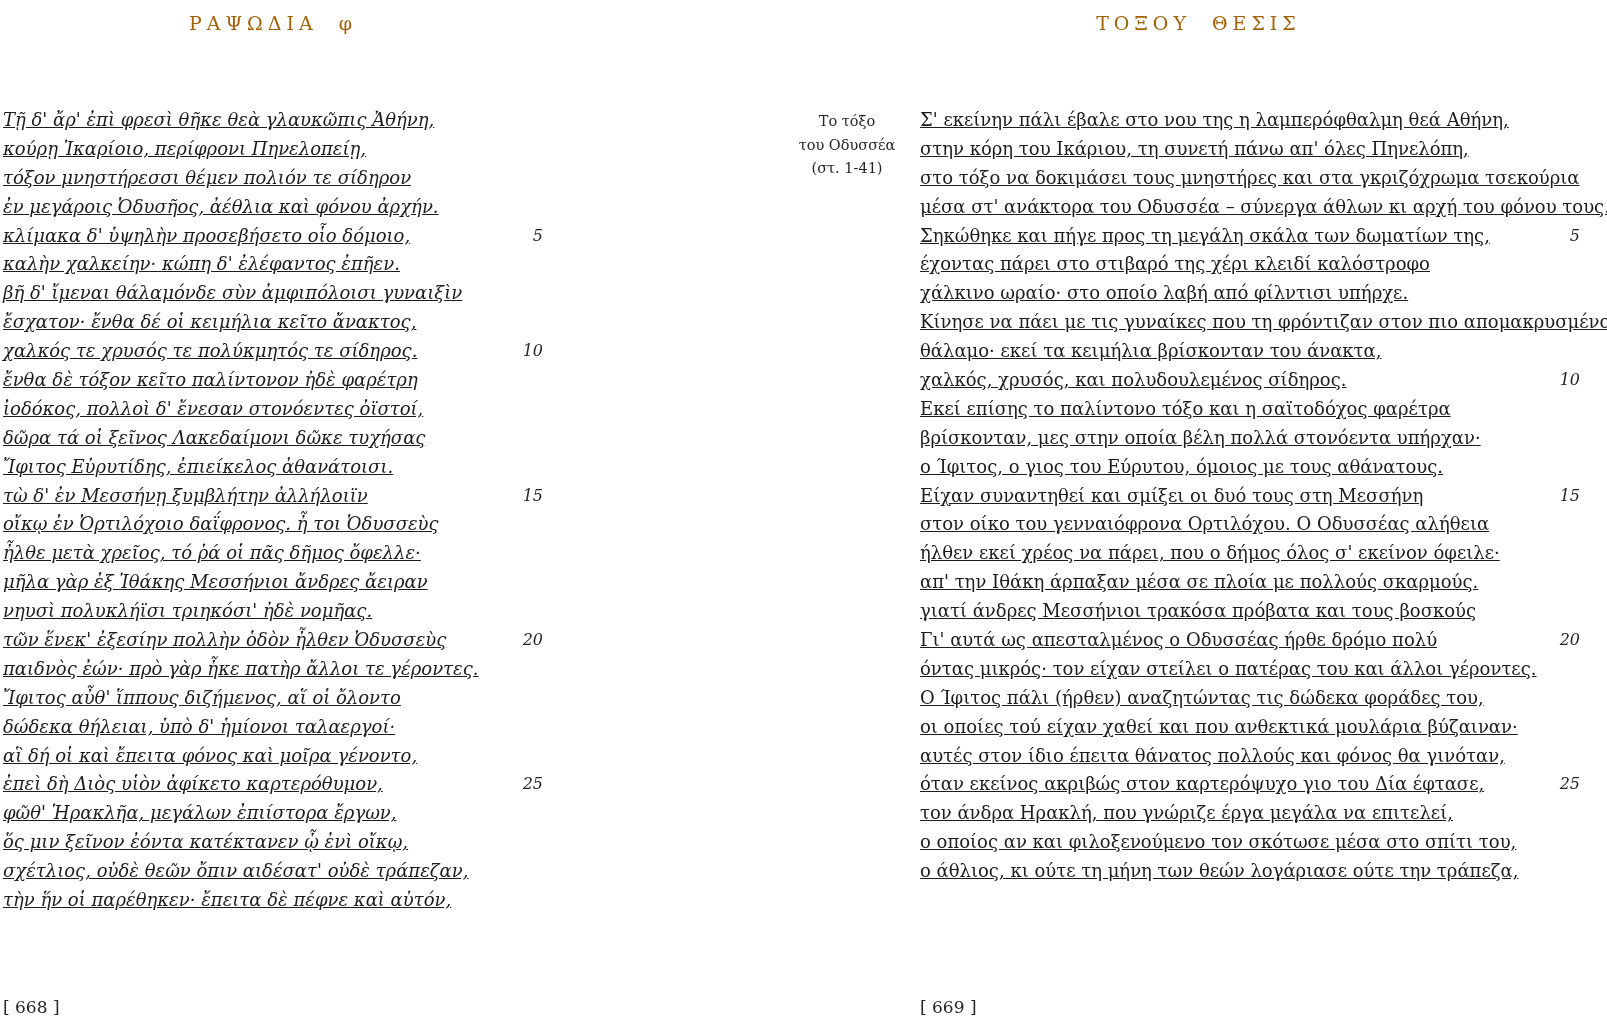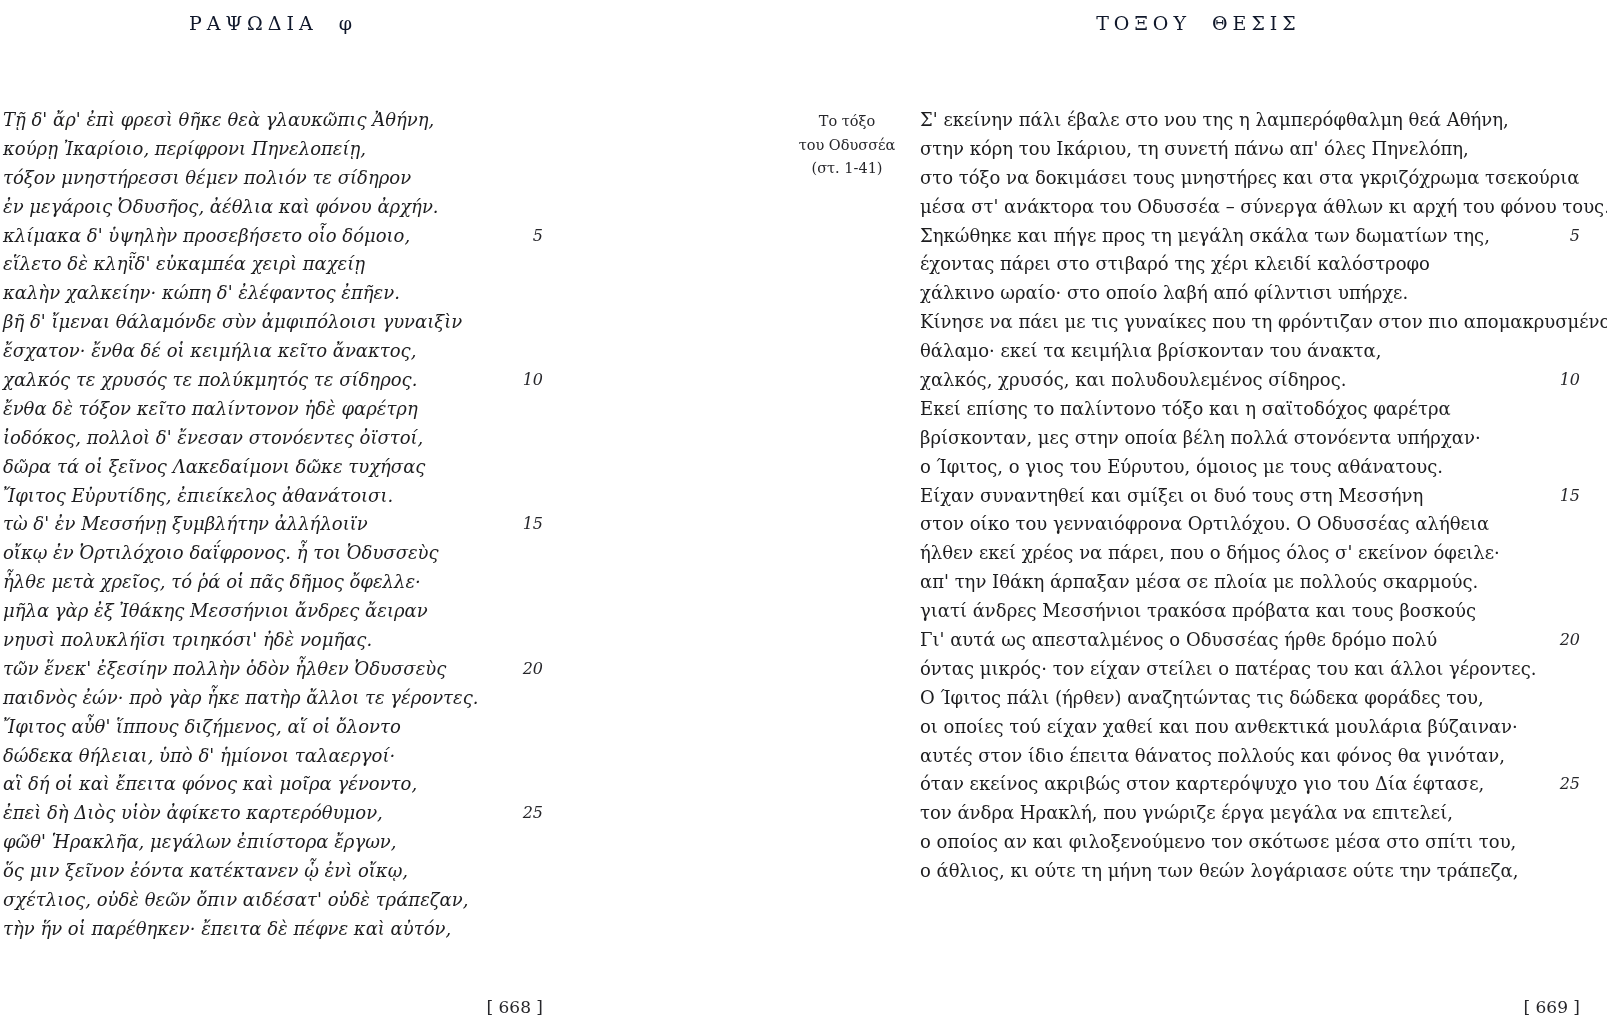--- a/index.html
+++ b/index.html
@@ -21,34 +21,34 @@
   }
   .page-header {
     position: absolute;
     top: 12px;
     left: 0;
     width: 100%;
     text-align: center;
     font-size: 19px;
     letter-spacing: 5px;
     word-spacing: 10px;
-    color: #0f172a;
+    color: #a16207;
   }
   .verse-block {
     position: absolute;
     left: 0;
   }
   .verse-line {
     position: relative;
     height: 28.9px;
     line-height: 28.9px;
     font-size: 18px;
     white-space: nowrap;
   }
-  .verse-text { display: inline; }
+  .verse-text { display: inline; text-decoration: underline; }
   .line-number {
     position: absolute;
     right: 0;
     top: 0;
     font-style: italic;
     font-size: 16px;
     color: #26262a;
   }
   
   #page-left { left: 3px; width: 540px; height: 1035px; }
@@ -65,21 +65,21 @@
     text-align: center;
     font-size: 14.5px;
     line-height: 23.5px;
     color: #26262a;
   }
   .page-number {
     position: absolute;
     top: 997px;
     left: 0;
     width: 100%;
-    text-align: right;
+    text-align: left;
     font-size: 17px;
     color: #26262a;
   }
   #page-right .page-number { left: 123px; width: 660px; }
 </style>
 </head>
 <body>
 
 <div class="page" id="page-left">
   <div class="page-header">ΡΑΨΩΔΙΑ φ</div>
@@ -103,24 +103,20 @@
       <div class="verse-line">
         <span class="verse-text">ἐν μεγάροις Ὀδυσῆος, ἀέθλια καὶ φόνου ἀρχήν.</span>
         <span class="line-number"></span>
       </div>
 
       <div class="verse-line">
         <span class="verse-text">κλίμακα δ' ὑψηλὴν προσεβήσετο οἷο δόμοιο,</span>
         <span class="line-number">5</span>
       </div>
 
-      <div class="verse-line">
-        <span class="verse-text">εἵλετο δὲ κληῗδ' εὐκαμπέα χειρὶ παχείῃ</span>
-        <span class="line-number"></span>
-      </div>
 
       <div class="verse-line">
         <span class="verse-text">καλὴν χαλκείην· κώπη δ' ἐλέφαντος ἐπῆεν.</span>
         <span class="line-number"></span>
       </div>
 
       <div class="verse-line">
         <span class="verse-text">βῆ δ' ἴμεναι θάλαμόνδε σὺν ἀμφιπόλοισι γυναιξὶν</span>
         <span class="line-number"></span>
       </div>

